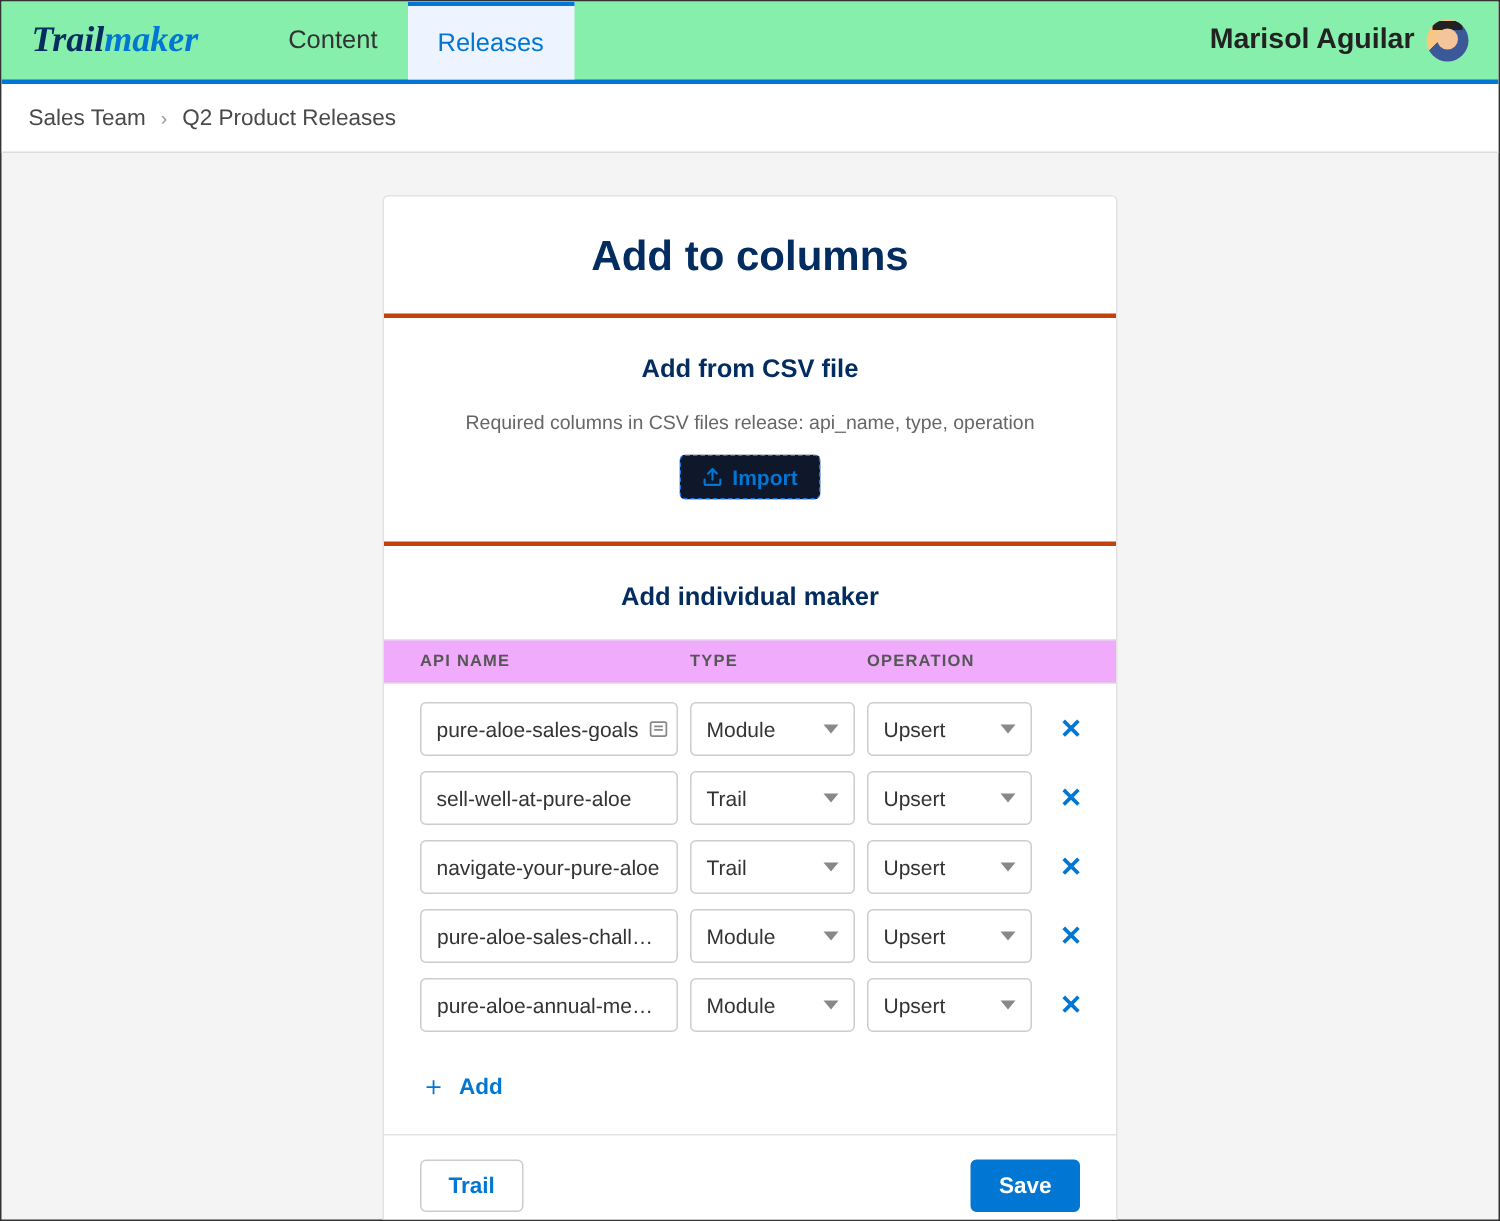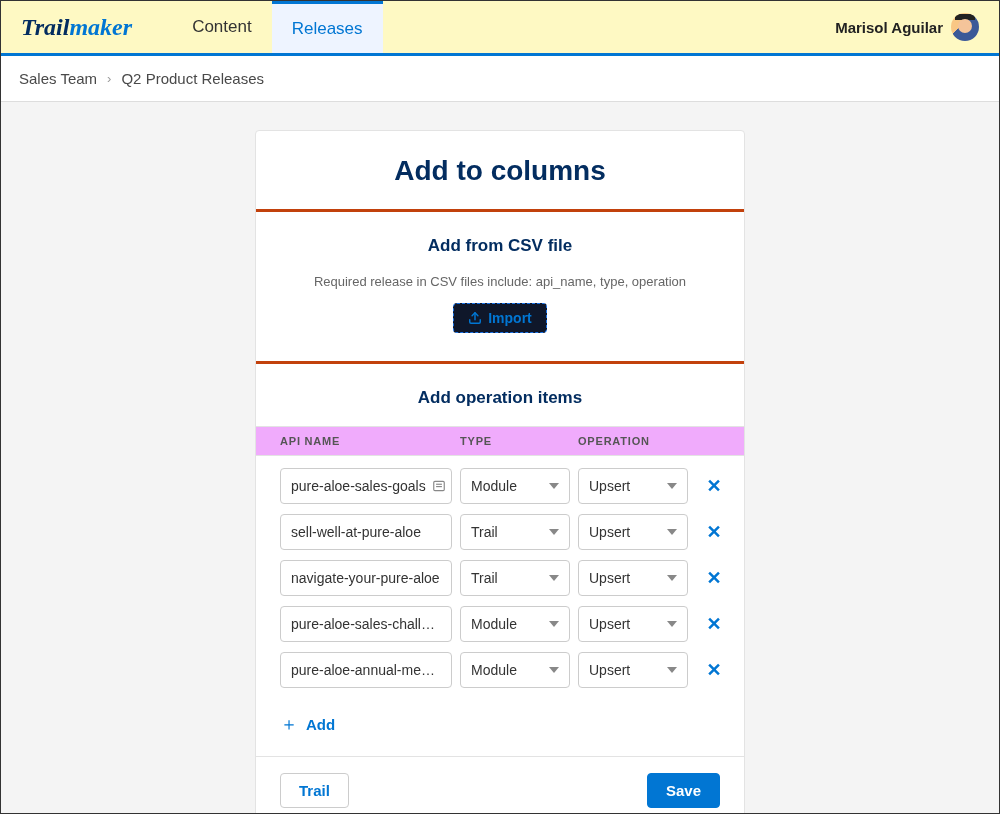--- a/index.html
+++ b/index.html
@@ -4,21 +4,21 @@
   <style>
     * { margin: 0; padding: 0; box-sizing: border-box; }
     body {
       font-family: -apple-system, BlinkMacSystemFont, "Segoe UI", "Helvetica Neue", Arial, sans-serif;
       background: #f4f4f4;
       width: 1000px;
       height: 814px;
       border: 1px solid #333;
     }
     .topbar {
-      background: #fef9c3;
+      background: #86efac;
       height: 55px;
       display: flex;
       align-items: center;
       padding: 0 20px;
       border-bottom: 3px solid #0176d3;
       position: relative;
     }
     .logo {
       font-size: 24px;
       font-weight: 700;
@@ -42,21 +42,21 @@
       border-top: 3px solid #0176d3;
       background: #eef4ff;
     }
     .user-area {
       position: absolute;
       right: 20px;
       display: flex;
       align-items: center;
       gap: 8px;
     }
-    .user-name { font-weight: 700; font-size: 15px; color: #222; }
+    .user-name { font-weight: 700; font-size: 19px; color: #222; }
     .avatar {
       width: 28px; height: 28px;
       border-radius: 50%;
       background: linear-gradient(135deg, #f9c784 40%, #3b5998 40%);
       display: flex; align-items: center; justify-content: center;
       font-size: 14px;
       position: relative;
       overflow: hidden;
     }
     .avatar-face {
@@ -258,35 +258,35 @@
   <span class="chev">›</span>
   <span>Q2 Product Releases</span>
 </div>
 
 <div class="content-wrap">
   <div class="card">
     <div class="card-title">Add to columns</div>
 
     <div class="section">
       <div class="section-heading">Add from CSV file</div>
-      <div class="helper-text">Required release in CSV files include: api_name, type, operation</div>
+      <div class="helper-text">Required columns in CSV files release: api_name, type, operation</div>
       <div class="import-wrap">
         <button class="import-btn">
           <svg viewBox="0 0 24 24" fill="none" stroke="#0176d3" stroke-width="2.5" stroke-linecap="round" stroke-linejoin="round">
               <path d="M21 15v4a2 2 0 0 1-2 2H5a2 2 0 0 1-2-2v-4"></path>
               <polyline points="17 8 12 3 7 8"></polyline>
               <line x1="12" y1="3" x2="12" y2="15"></line>
             </svg>
           <span>Import</span>
         </button>
       </div>
     </div>
 
     <div class="section" style="padding-bottom:20px;">
-      <div class="section-heading">Add operation items</div>
+      <div class="section-heading">Add individual maker</div>
 
       <div class="table-header">
         <div class="th">API NAME</div>
         <div class="th">TYPE</div>
         <div class="th">OPERATION</div>
         <div></div>
       </div>
 
       <div class="row">
         <div class="input-container">

